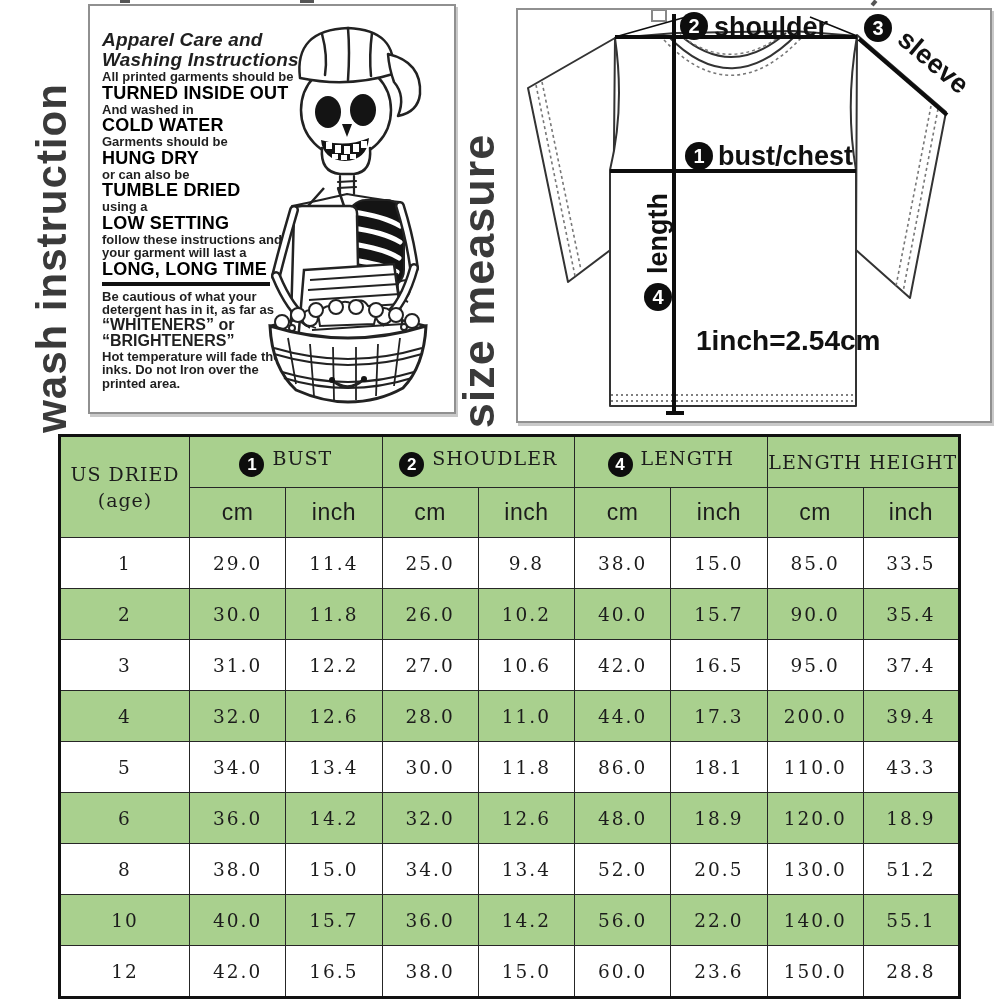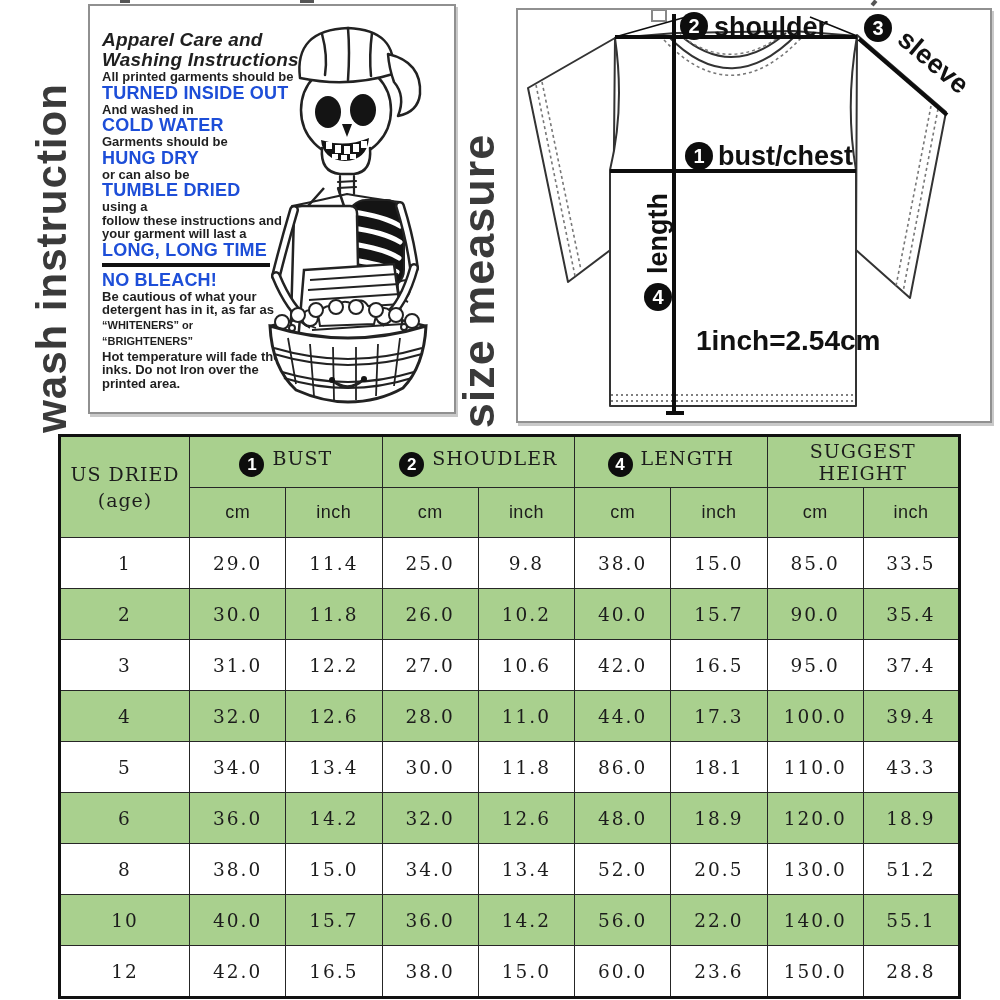--- a/index.html
+++ b/index.html
@@ -16,37 +16,37 @@
   #wash-label{left:52px;top:258px;font-size:42px;}
   #size-label{left:479px;top:281px;font-size:45px;}
   
   .panel{position:absolute;background:#fff;border:2px solid #909090;box-shadow:2px 3px 0 #c9c9c9;overflow:hidden;}
   #wash-panel{left:88px;top:4px;width:364px;height:406px;}
   #size-panel{left:516px;top:8px;width:472px;height:411px;}
   
   #wash-text{position:absolute;left:12px;top:24px;width:225px;color:#1f1f1f;}
   #wash-text .title{font-size:19px;line-height:20px;font-weight:bold;font-style:italic;letter-spacing:.2px;}
   #wash-text .small{font-size:13px;line-height:13.5px;font-weight:600;}
-  #wash-text .red{font-size:18px;line-height:19px;font-weight:800;color:#1d4ed8;letter-spacing:.2px;}
-  #wash-text .smallbold{font-size:11px;line-height:16.5px;font-weight:800;}
+  #wash-text .red{font-size:18px;line-height:19px;font-weight:800;color:#000000;letter-spacing:.2px;}
+  #wash-text .smallbold{font-size:16px;line-height:16.5px;font-weight:800;}
   #wash-text .rule{height:4px;background:#111;width:168px;margin:3px 0 4px 0;}
   #skeleton-svg{position:absolute;left:158px;top:12px;}
   
   #size-table{
     position:absolute;left:58px;top:434px;width:900px;height:556px;
     border-collapse:collapse;table-layout:fixed;background:#fff;
     font-family:"DejaVu Serif","Liberation Serif",serif;color:#1c1c1c;
   }
   #size-table th,#size-table td{border:1.6px solid #262626;text-align:center;padding:0;}
   #size-table{border:3px solid #111;}
   #size-table thead th{background:#a9d08e;font-weight:normal;}
   tr.group-row{height:52px;}
   tr.group-row th{font-size:19px;letter-spacing:1px;}
   tr.unit-row{height:50px;}
-  tr.unit-row th{font-family:"Liberation Sans",sans-serif;font-size:18px;letter-spacing:.5px;}
+  tr.unit-row th{font-family:"Liberation Sans",sans-serif;font-size:23px;letter-spacing:.5px;}
   th.us-size{font-size:19px;letter-spacing:2px;line-height:26px;}
   #size-table tbody td{font-size:18.5px;letter-spacing:2px;height:50px;}
   #size-table tbody tr:nth-child(even) td{background:#a9d08e;}
   .badge{
     display:inline-block;width:25px;height:25px;border-radius:50%;background:#0d0d0d;color:#fff;
     font-size:17px;line-height:25px;font-weight:bold;text-align:center;vertical-align:-5px;
     margin-right:8px;font-family:"Liberation Sans",sans-serif;letter-spacing:0;
   }
   .badge:empty{display:none;}
   
@@ -69,25 +69,25 @@
       <div class="title">Washing Instructions</div>
       <div class="small">All printed garments should be</div>
       <div class="red">TURNED INSIDE OUT</div>
       <div class="small">And washed in</div>
       <div class="red">COLD WATER</div>
       <div class="small">Garments should be</div>
       <div class="red">HUNG DRY</div>
       <div class="small">or can also be</div>
       <div class="red">TUMBLE DRIED</div>
       <div class="small">using a</div>
+      <div class="red">LOW SETTING</div>
       <div class="small">follow these instructions and</div>
       <div class="small">your garment will last a</div>
       <div class="red">LONG, LONG TIME</div>
       <div class="rule"></div>
-      <div class="red">NO BLEACH!</div>
       <div class="small">Be cautious of what your</div>
       <div class="small">detergent has in it, as far as</div>
       <div class="smallbold">“WHITENERS” or</div>
       <div class="smallbold">“BRIGHTENERS”</div>
       <div class="small">Hot temperature will fade the</div>
       <div class="small">inks. Do not Iron over the</div>
       <div class="small">printed area.</div>
     </div>
 
   <svg id="skeleton-svg" width="200" height="392" viewBox="0 0 200 392">
@@ -253,21 +253,21 @@
     <th colspan="2">
         <span class="badge">1</span><span>BUST</span>
       </th>
         <th colspan="2">
         <span class="badge">2</span><span>SHOUDLER</span>
       </th>
         <th colspan="2">
         <span class="badge">4</span><span>LENGTH</span>
       </th>
         <th colspan="2">
-        <span>SUGGEST HEIGHT</span>
+        <span>LENGTH HEIGHT</span>
       </th>
       </tr>
     <tr class="unit-row">
 
     <th>cm</th>
         <th>inch</th>
         <th>cm</th>
         <th>inch</th>
         <th>cm</th>
         <th>inch</th>
@@ -311,21 +311,21 @@
       <td>37.4</td>
     </tr>
       <tr>
       <td>4</td>
       <td>32.0</td>
       <td>12.6</td>
       <td>28.0</td>
       <td>11.0</td>
       <td>44.0</td>
       <td>17.3</td>
-      <td>100.0</td>
+      <td>200.0</td>
       <td>39.4</td>
     </tr>
       <tr>
       <td>5</td>
       <td>34.0</td>
       <td>13.4</td>
       <td>30.0</td>
       <td>11.8</td>
       <td>86.0</td>
       <td>18.1</td>

